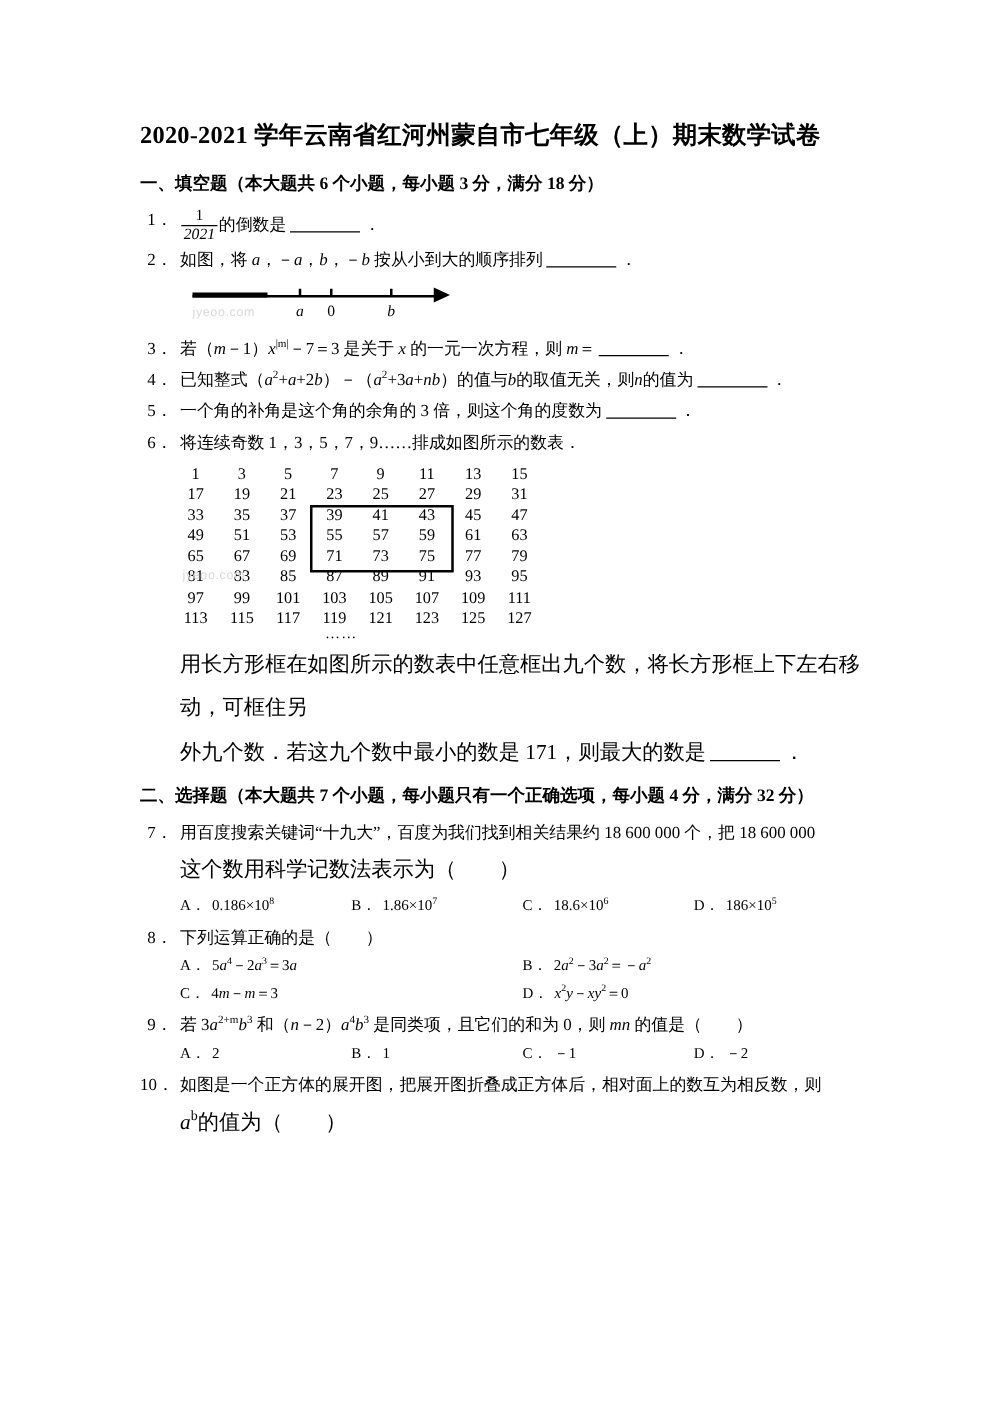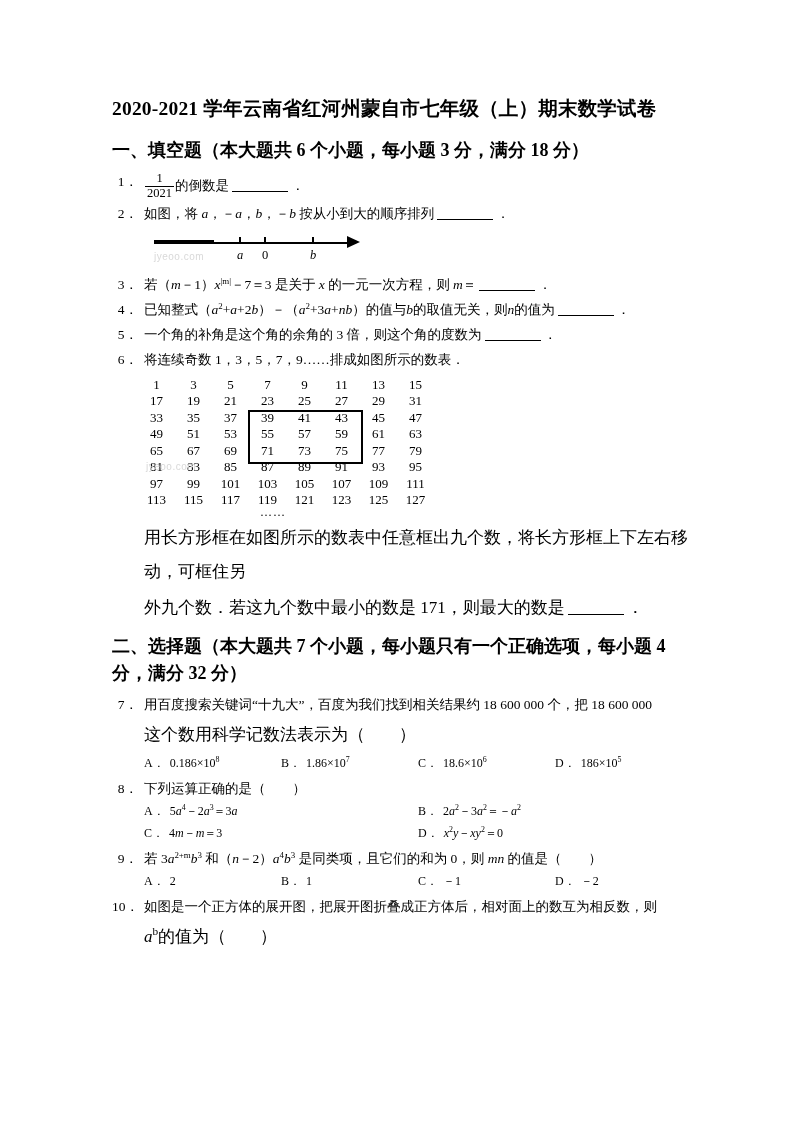--- a/index.html
+++ b/index.html
@@ -31,21 +31,21 @@
   }
   .doc-title {
     font-size: 19.5px;
     font-weight: bold;
     letter-spacing: 0.2px;
     line-height: 1.3;
     margin: 0 0 16px 0;
     white-space: nowrap;
   }
   .section-heading {
-    font-size: 18px;
+    font-size: 14px;
     font-weight: bold;
     margin: 0 0 8px 0;
     line-height: 1.5;
   }
   .q {
     font-size: 13.5px;
     line-height: 1.55;
     margin: 0 0 4px 0;
     position: relative;
   }
@@ -86,20 +86,21 @@
     font-size: 12.5px;
   }
   .frac .num {
     display: block;
     padding: 0 2px;
   }
   .frac .den {
     display: block;
     border-top: 1.1px solid #000;
     padding: 0 2px;
+    font-style: italic;
   }
   
   .numline-wrap {
     position: relative;
     height: 40px;
     margin: 4px 0 6px 0;
     padding-left: 22px;
   }
   .numline {
     position: relative;

